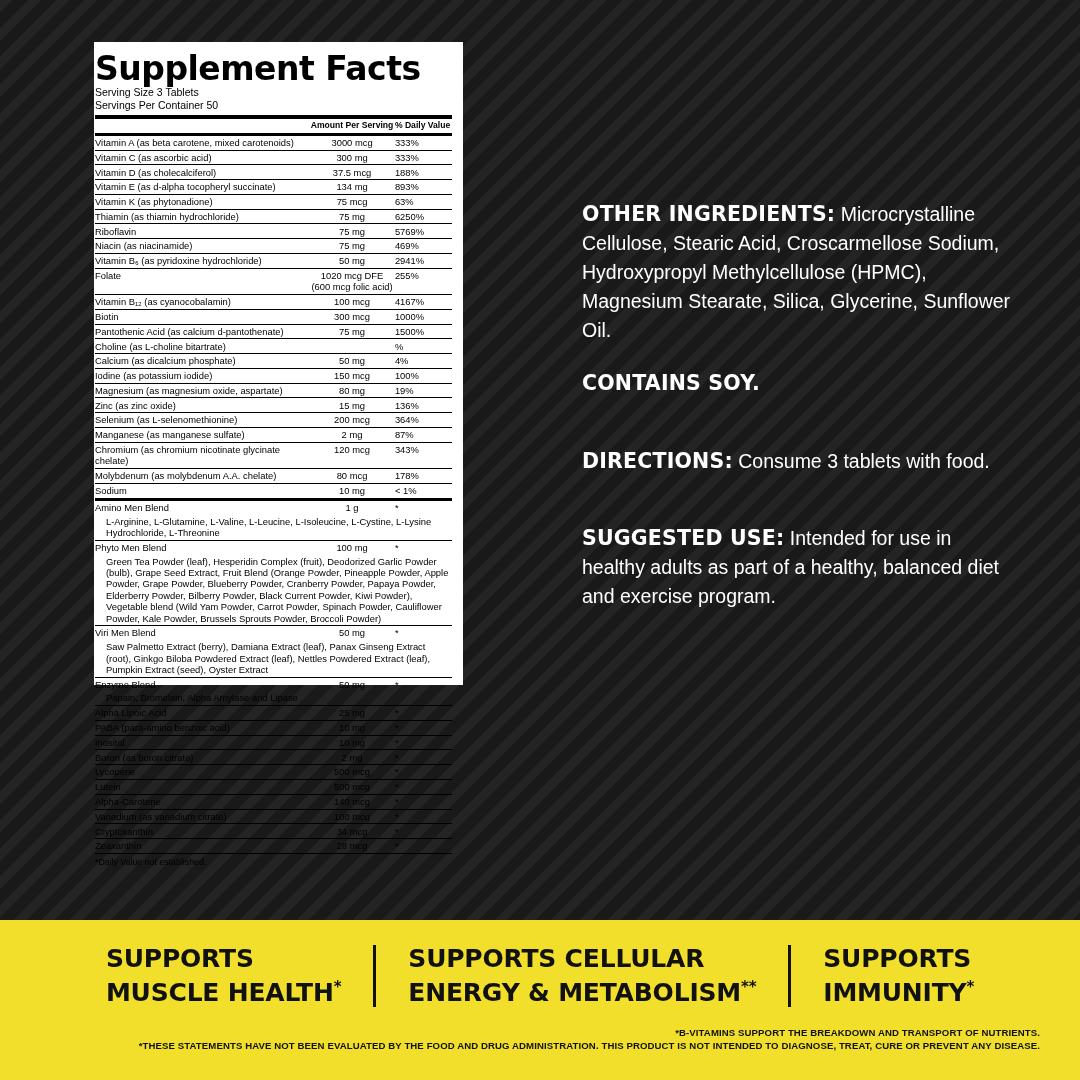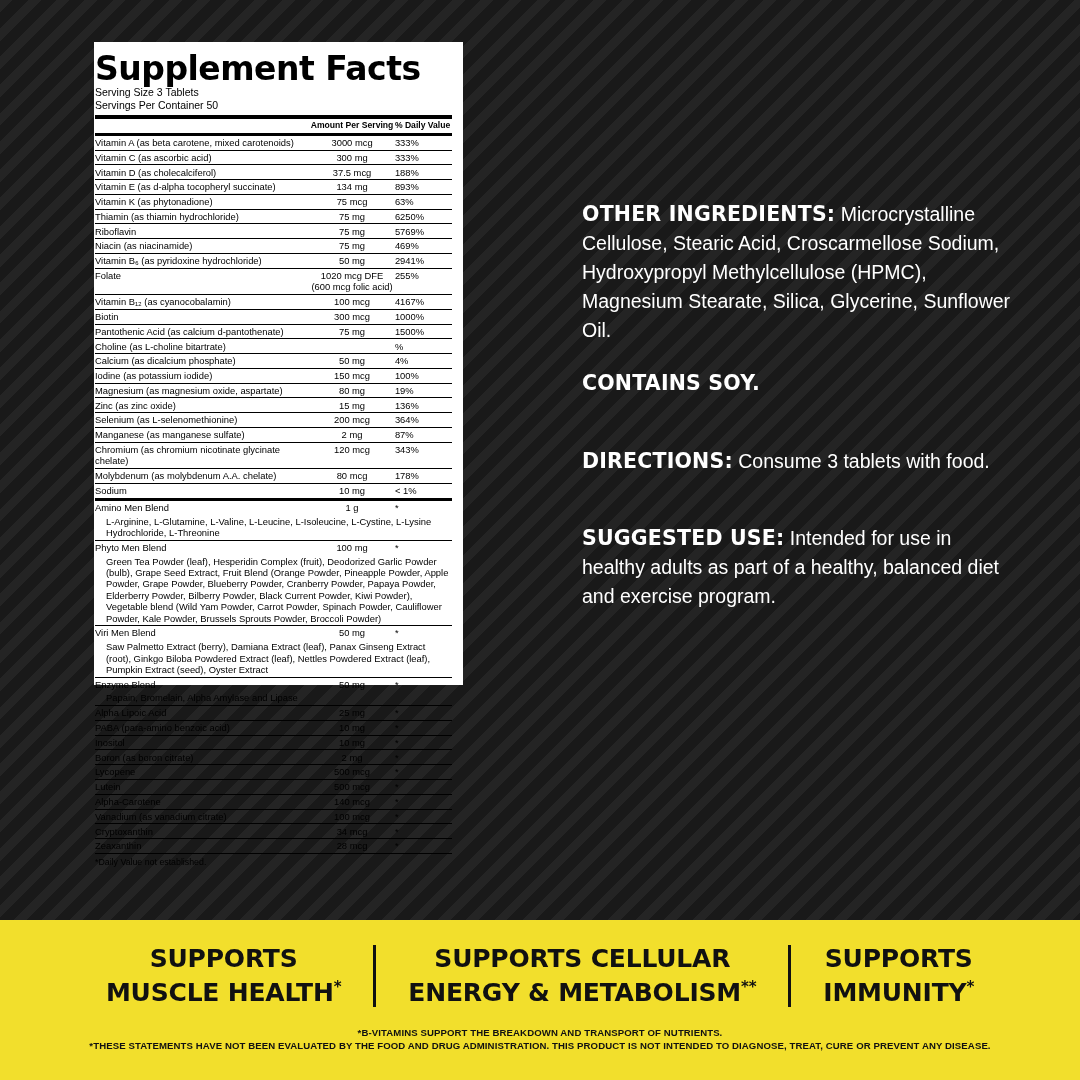--- a/index.html
+++ b/index.html
@@ -101,36 +101,36 @@
     color: #111111;
   }
   #claims {
     display: flex;
     align-items: center;
     justify-content: center;
     height: 106px;
     padding-top: 6px;
   }
   .claim {
-    text-align: center;
+    text-align: left;
     font-family: "DejaVu Sans", sans-serif;
     font-weight: bold;
     font-size: 25px;
     line-height: 28px;
     letter-spacing: -0.2px;
     padding: 0 18px;
   }
   .divider {
     width: 3px; height: 62px;
     background: #111;
     margin: 0 14px;
   }
   .sup { font-size: 15px; vertical-align: super; }
   #legal {
-    text-align: center;
+    text-align: right;
     font-size: 9.6px;
     line-height: 13px;
     font-weight: bold;
     letter-spacing: 0.1px;
     padding: 0 40px;
   }
 </style>
 </head>
 <body>
 

